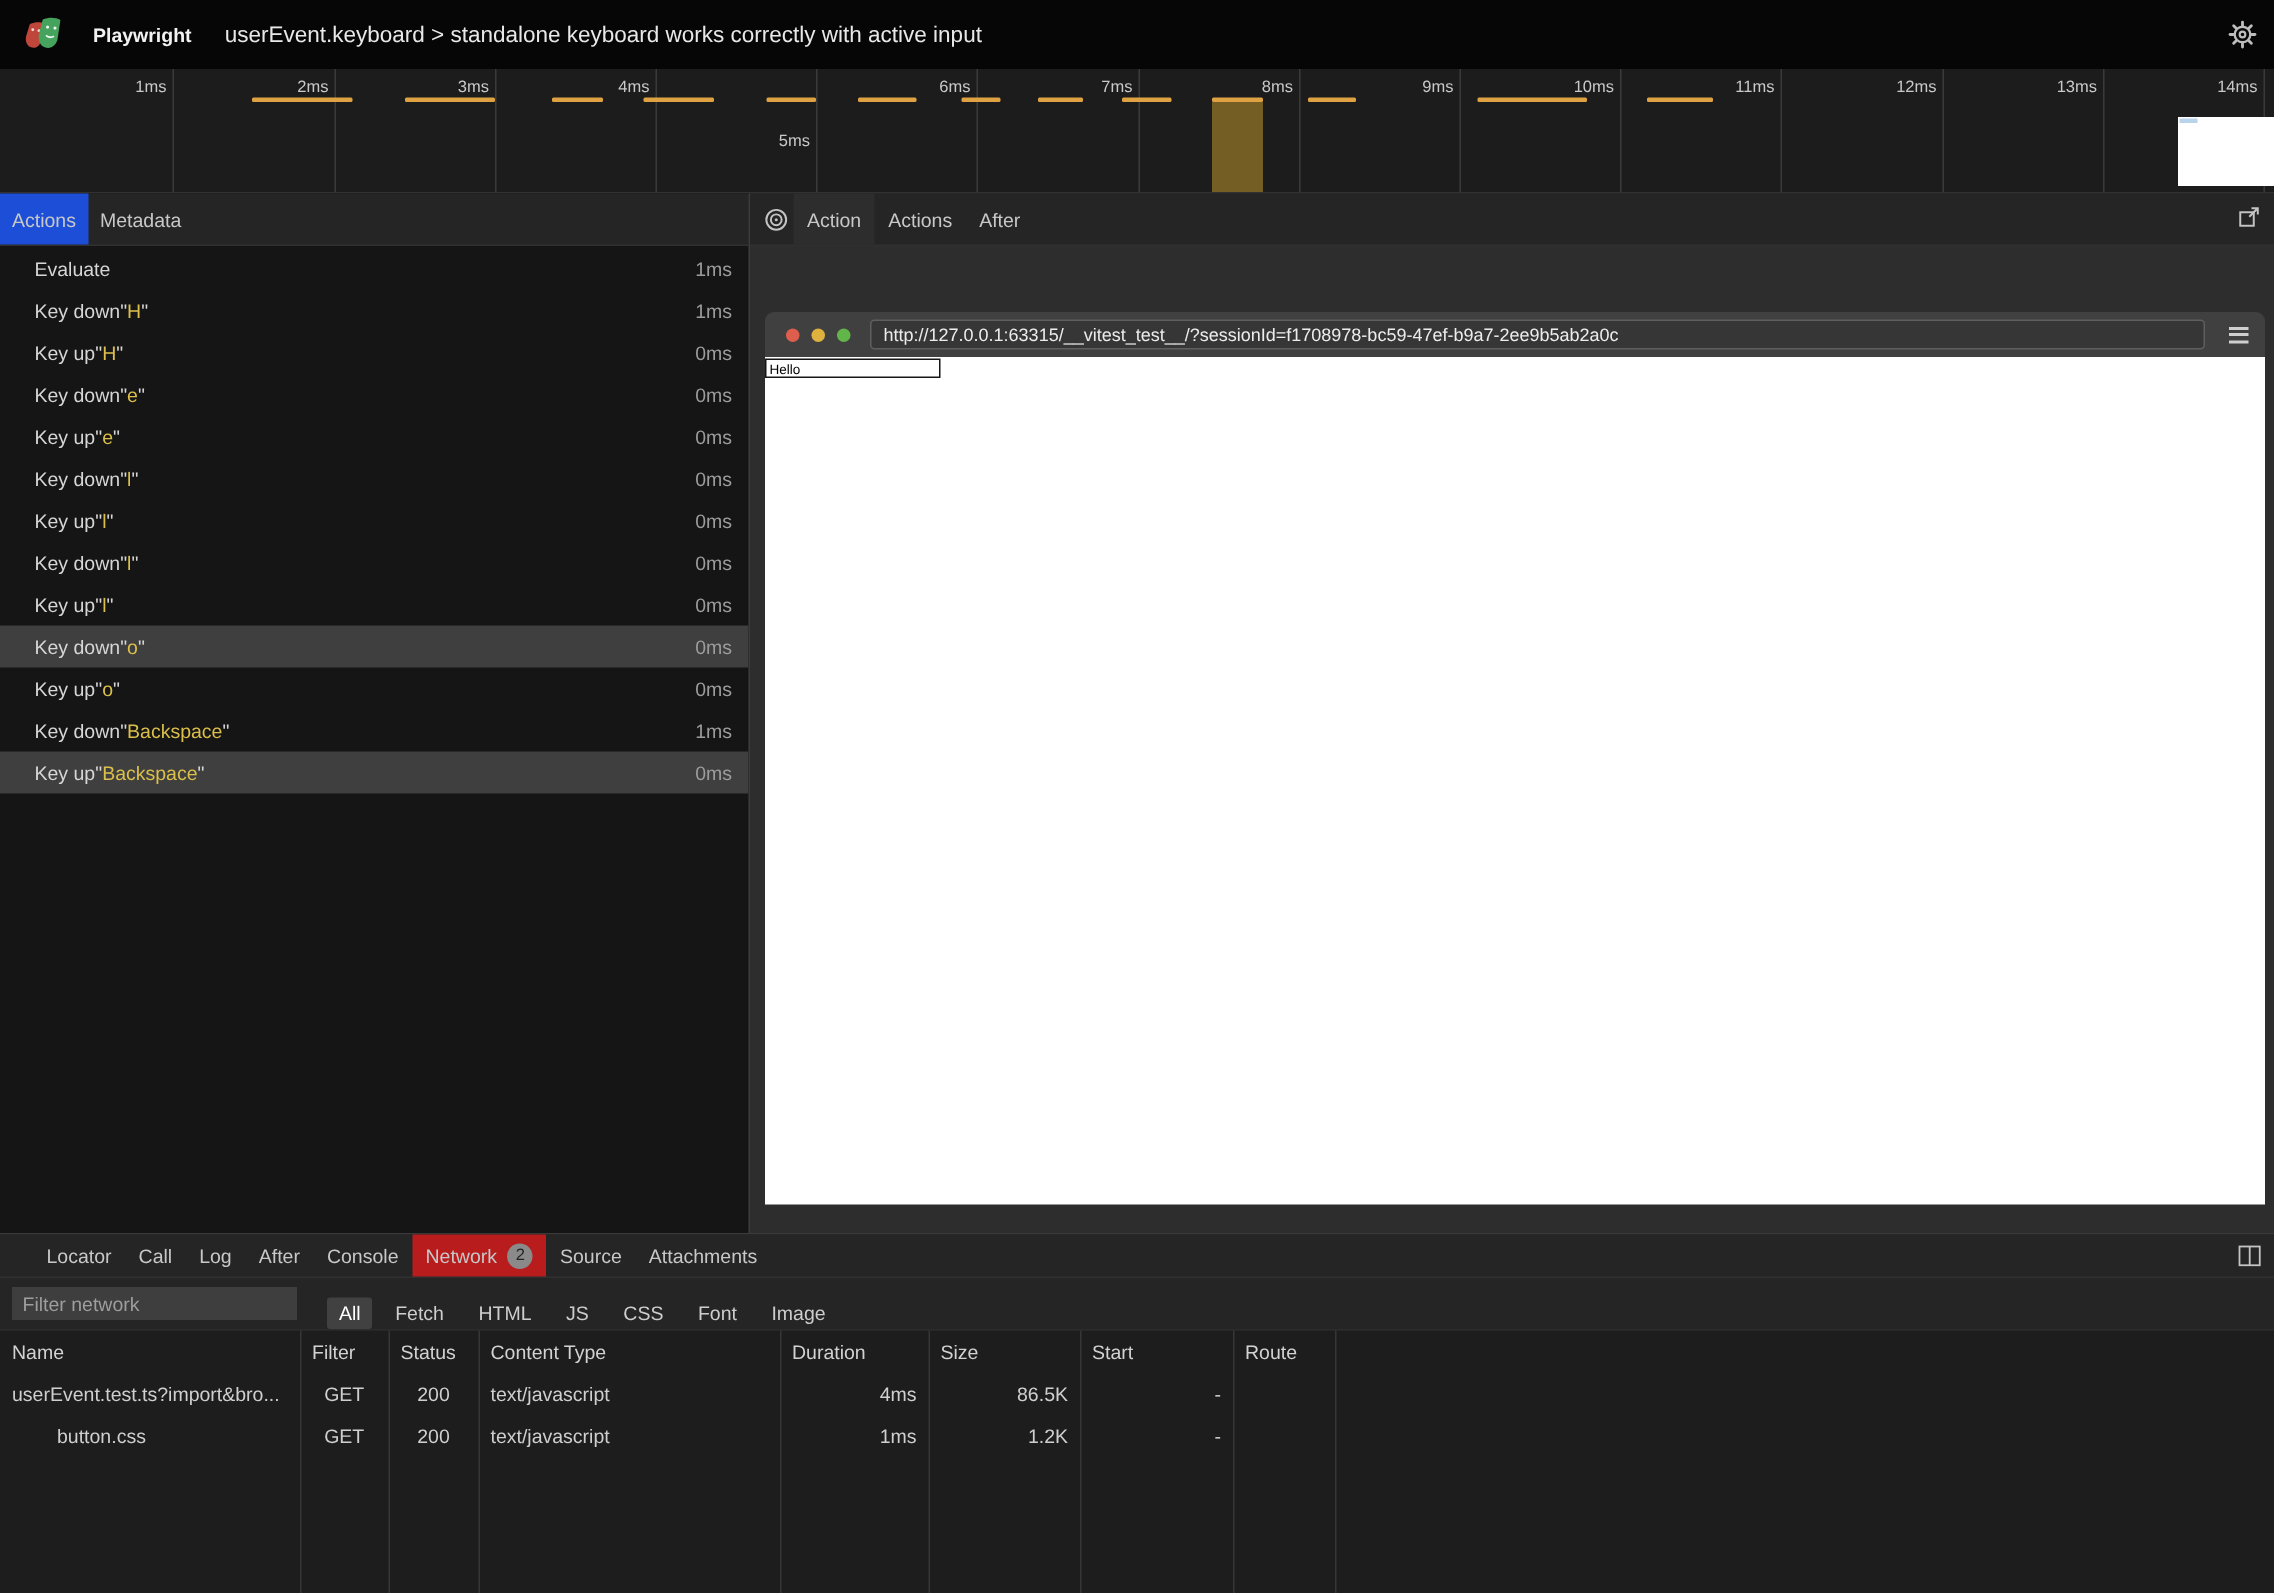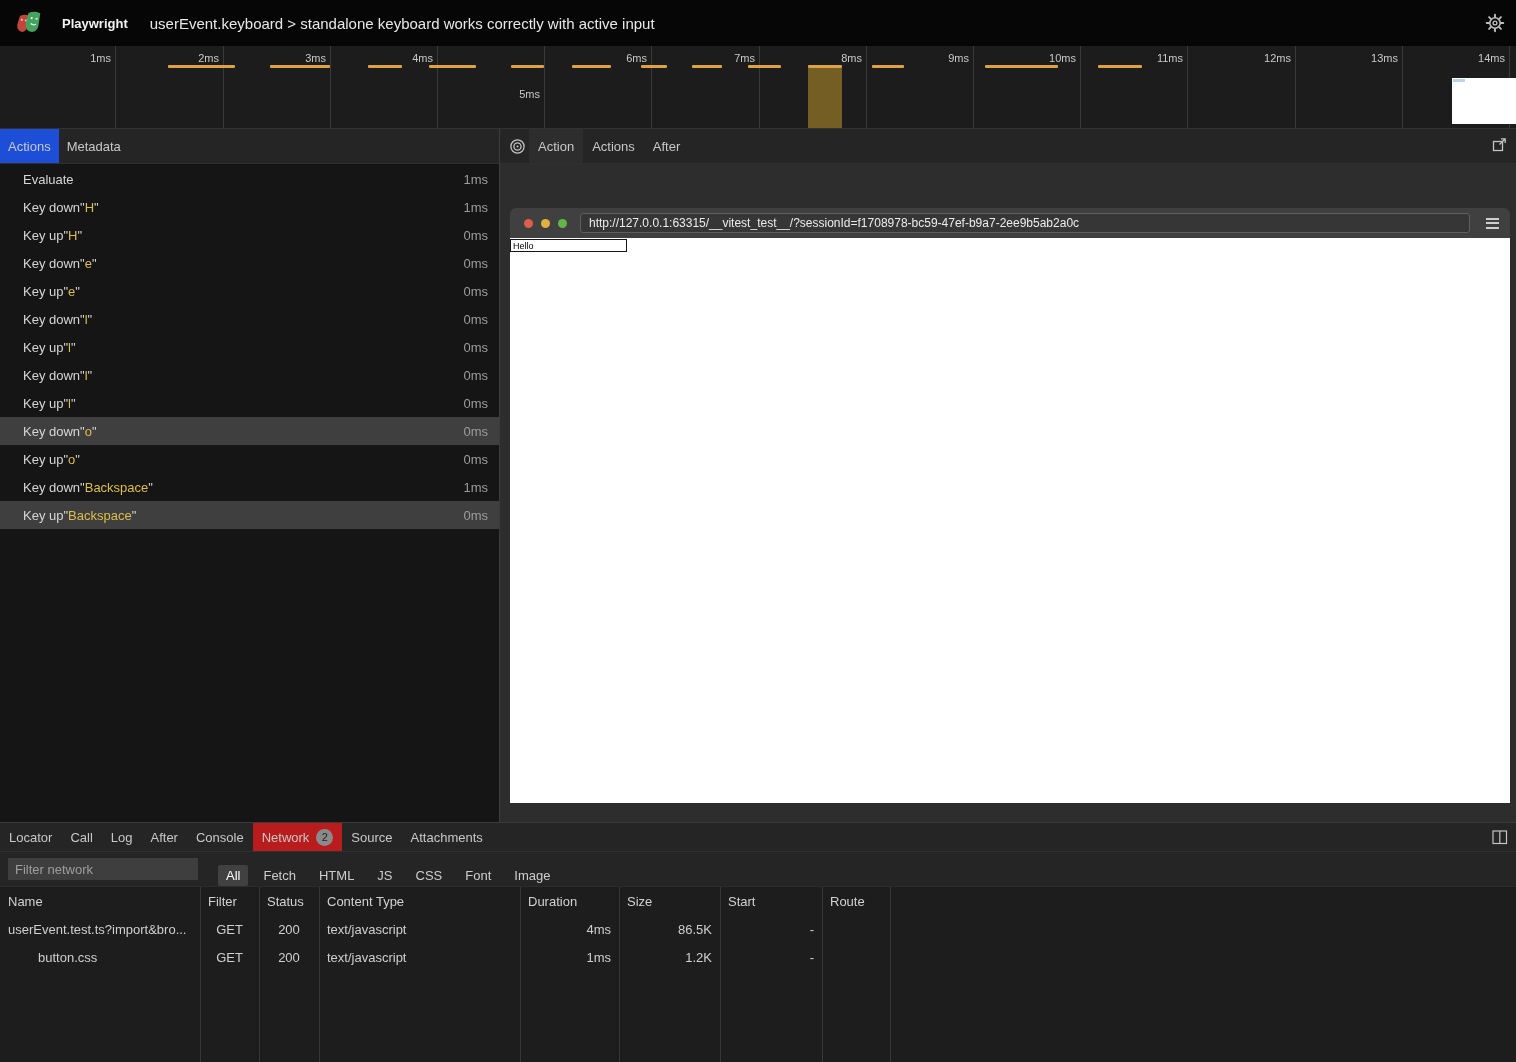--- a/index.html
+++ b/index.html
@@ -63,21 +63,21 @@
   .burger{margin-left:auto;margin-right:11px;display:flex;flex-direction:column;gap:2.5px;}
   .burger span{display:block;width:13px;height:2px;background:#cfcfcf;}
   .page{position:absolute;left:0;top:30px;width:1000px;height:565px;background:#ffffff;}
   .hello-input{position:absolute;left:0;top:1px;width:117px;height:13px;box-sizing:border-box;
                border:1px solid #161616;background:#fff;color:#000;font-size:9px;padding:0 2px;
                font-family:"Liberation Sans",sans-serif;}
 
   
   .bottom-panel{position:absolute;left:0;top:822px;width:1516px;height:240px;background:#1d1d1d;
                 border-top:1px solid #3a3a3a;box-sizing:border-box;}
-  .bottom-panel .tabbar{height:29px;}
+  .bottom-panel .tabbar{height:29px;padding-left:22px;}
   .bottom-panel .tab.selected{background:#b91c1c;}
   .cols-icon{position:absolute;right:8px;top:7px;cursor:pointer;}
   .filter-row{position:absolute;left:0;top:29px;width:1516px;height:35px;background:#252526;
               display:flex;align-items:center;border-bottom:1px solid #2c2c2c;box-sizing:border-box;}
   .filter-input{margin-left:8px;width:176px;height:22px;background:#3e3e3e;border:none;outline:none;
                 color:#dddddd;font-size:13px;padding:0 7px;font-family:"Liberation Sans",sans-serif;}
   .filter-input::placeholder{color:#9e9e9e;}
   .chips{display:flex;align-items:center;margin-left:13px;}
   .chip{font-size:13px;color:#cdcdcd;padding:3px 8px;margin-left:7px;border-radius:2px;cursor:pointer;margin-top:13px;}
   .chip.selected{background:#414141;color:#ffffff;}

